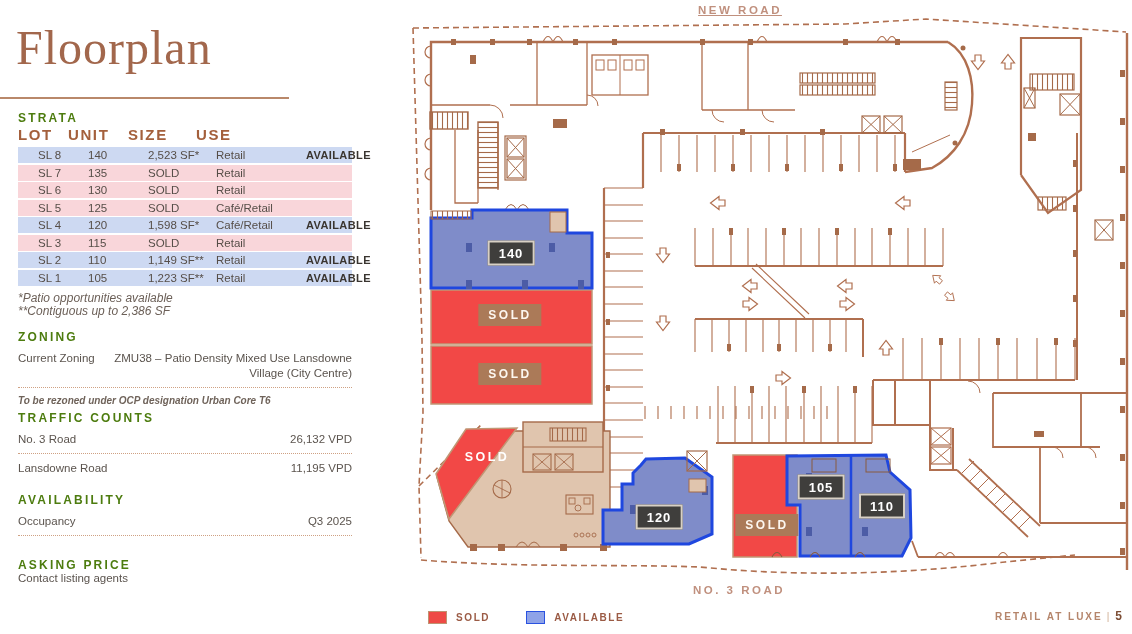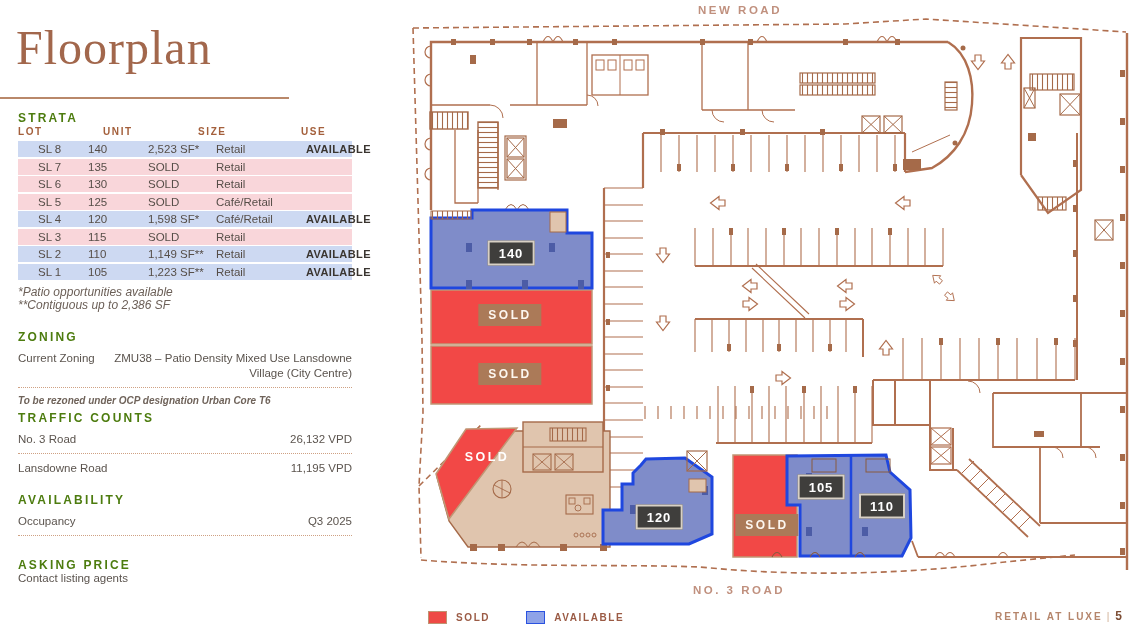--- a/index.html
+++ b/index.html
@@ -7,21 +7,21 @@
        font-family:"Liberation Sans",sans-serif;color:#57504a;}
   
   .title{position:absolute;left:16px;top:20px;font-family:"Liberation Serif",serif;
          font-size:48px;font-weight:400;color:#a2674c;letter-spacing:1px;}
   .rule{position:absolute;left:0;top:97px;width:289px;border-top:2px solid #b9886a;}
   .sec{position:absolute;left:18px;width:334px;}
   .sec-h{font-size:12px;font-weight:bold;letter-spacing:2.2px;color:#4d7c0f;}
   
   .strata{top:111px;}
   .t-head,.t-row{display:grid;grid-template-columns:50px 60px 68px 78px auto;align-items:center;}
-  .t-head{font-size:10px;font-weight:bold;letter-spacing:1.6px;color:#a4603c;margin:1px 0 4px;gap:35px;}
+  .t-head{font-size:15px;font-weight:bold;letter-spacing:1.6px;color:#a4603c;margin:1px 0 4px;}
   .t-row{height:16px;font-size:11.5px;color:#564e48;padding-left:20px;margin-bottom:1.5px;}
   .t-row.avail{background:#cdd9f2;}
   .t-row.sold{background:#f9d6da;}
   .t-row .tag{font-weight:bold;color:#3a3530;font-size:11px;letter-spacing:.4px;padding-left:12px;}
   .fnotes{margin-top:6px;font-size:12px;font-style:italic;color:#6c6058;line-height:13px;}
   
   .zoning{top:330px;} .traffic{top:411px;} .avail-sec{top:493px;} .asking{top:558px;}
   .info-row{display:flex;justify-content:space-between;font-size:11.5px;color:#5b544e;
             line-height:15px;margin-top:7px;}
   .z-val{text-align:right;}
@@ -395,21 +395,21 @@
     <rect x="689" y="479" width="17" height="13" fill="#e0c5ae" stroke="#a56a49" stroke-width="1"></rect>
     <rect x="687" y="451" width="20" height="20" fill="none" stroke="#a56a49" stroke-width="1.2"></rect>
     <path d="M687,451 l20,20 M707,451 l-20,20" stroke="#a56a49" stroke-width="1"></path>
     <rect x="812" y="459" width="24" height="13" fill="none" stroke="#8a5a3e" stroke-width="1"></rect>
     <rect x="866" y="459" width="24" height="13" fill="none" stroke="#8a5a3e" stroke-width="1"></rect>
     <rect x="431" y="211" width="40" height="8" fill="url(#hv)" stroke="#a56a49" stroke-width="1"></rect>
     <path d="M772,557 q5,-9 10,0 M810,557 q5,-9 10,0 M855,557 q5,-9 10,0" fill="none" stroke="#8a5a3e" stroke-width="1.1"></path>
   </g>
 </svg>
 
-<div class="road-label" style="left:665px;top:4px;">NEW ROAD</div>
+<div class="road-label" style="left:665px;top:4px;text-decoration:underline;">NEW ROAD</div>
 <div class="road-label" style="left:664px;top:584px;">NO. 3 ROAD</div>
 
 <div class="unit-tag" style="left:511px;top:253px;">140</div>
 <div class="sold-tag" style="left:510px;top:315px;">SOLD</div>
 <div class="sold-tag" style="left:510px;top:374px;">SOLD</div>
 <div class="wedge-tag" style="left:487px;top:457px;">SOLD</div>
 <div class="unit-tag" style="left:659px;top:517px;">120</div>
 <div class="sold-tag" style="left:767px;top:525px;">SOLD</div>
 <div class="unit-tag" style="left:821px;top:487px;">105</div>
 <div class="unit-tag" style="left:882px;top:506px;">110</div>

